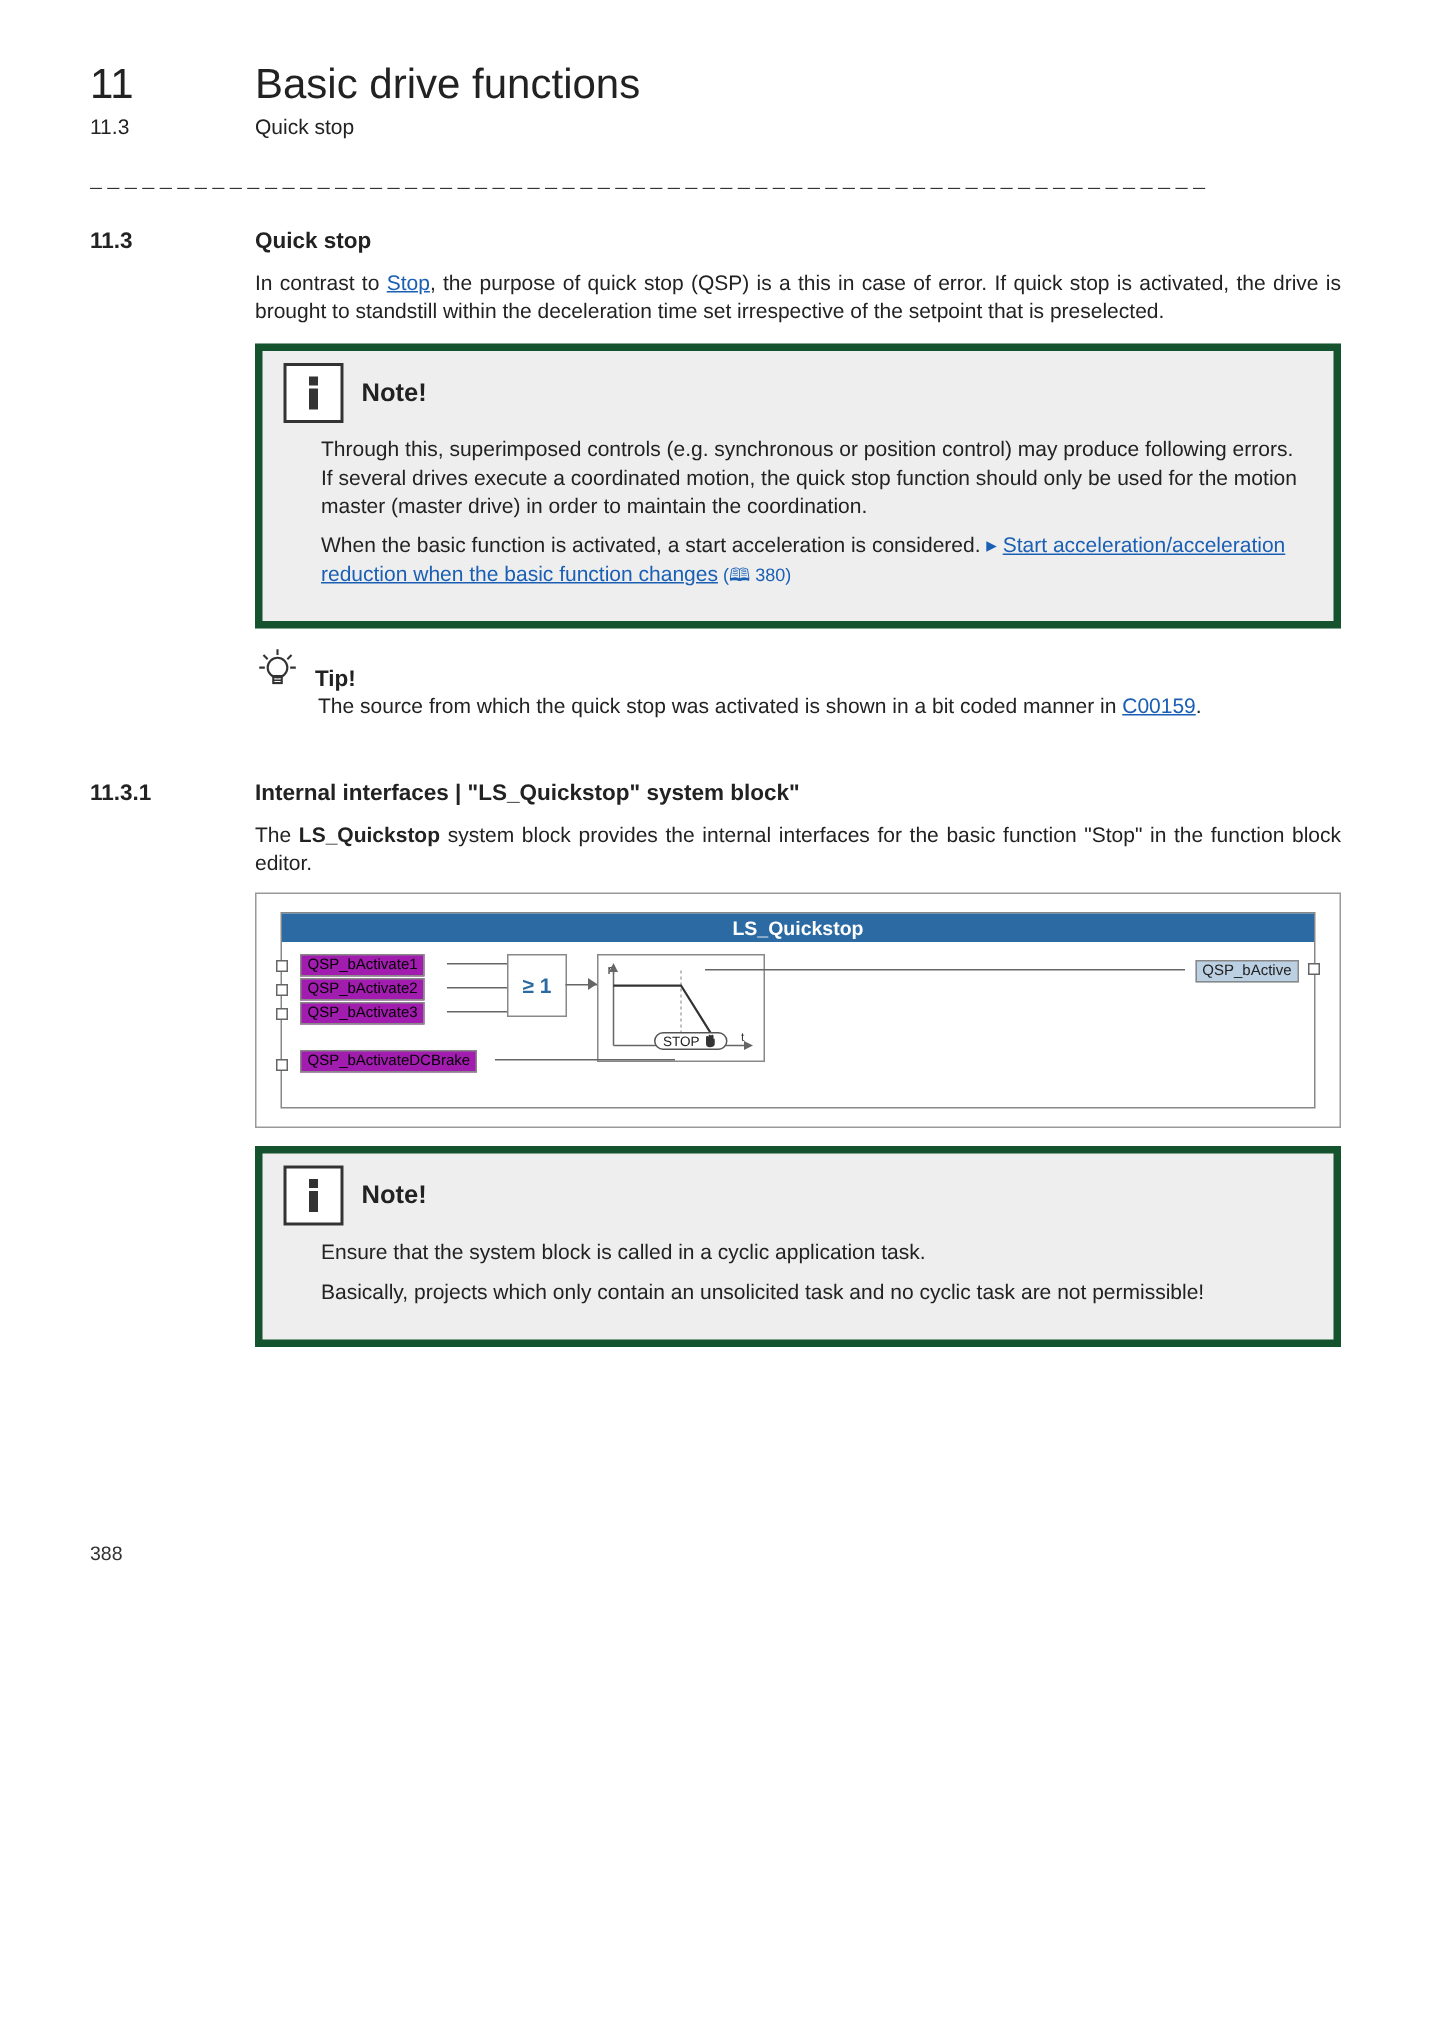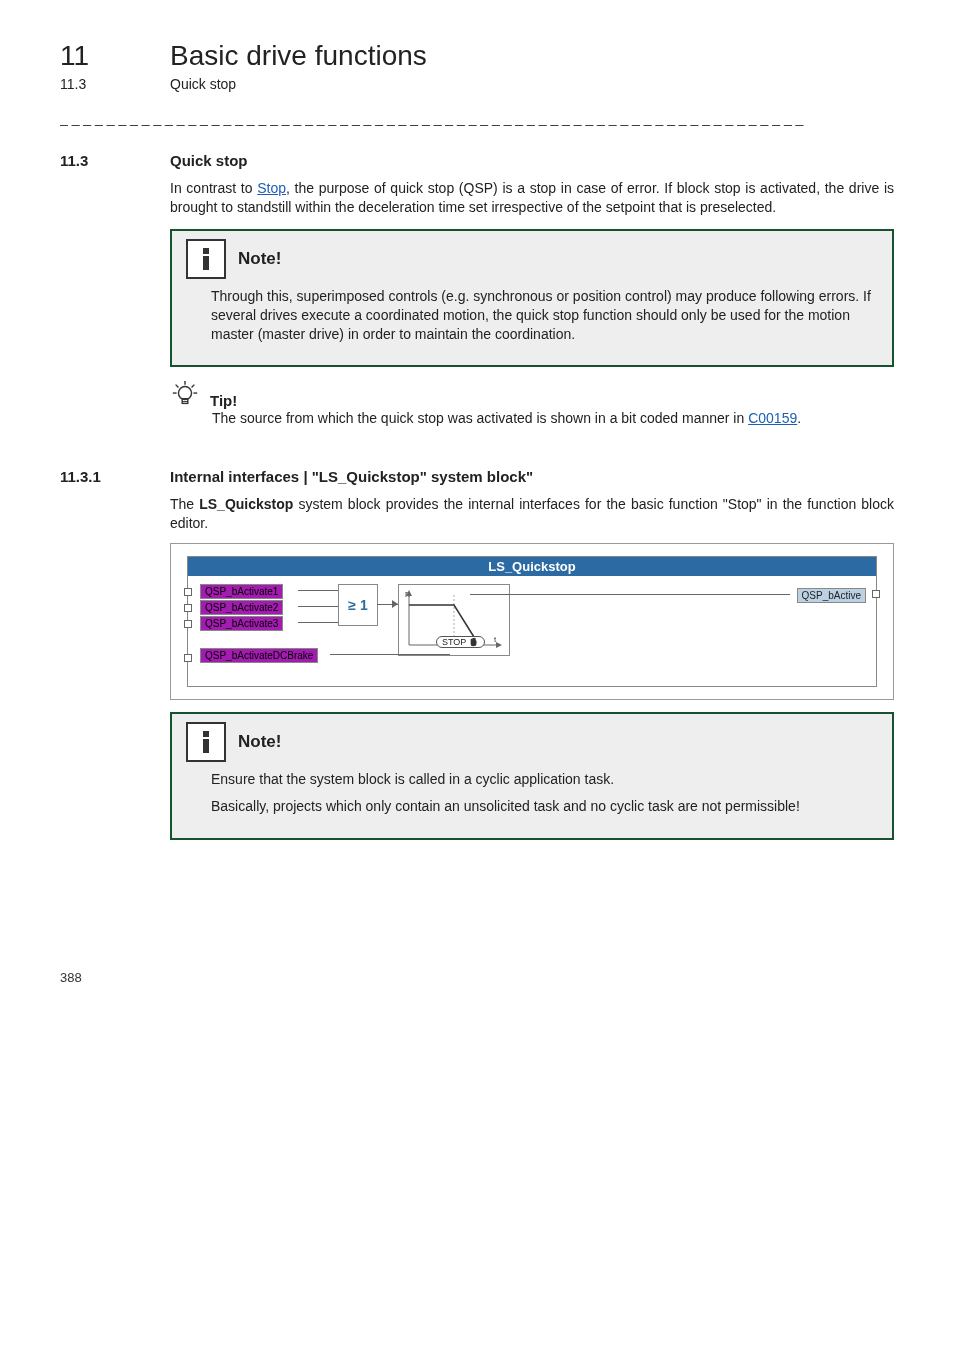--- a/index.html
+++ b/index.html
@@ -80,21 +80,21 @@
     text-decoration: underline;
   }
   .pageref {
     color: #1a5fb4;
     font-size: 12px;
   }
 
   
   .note-box {
     margin-left: 110px;
-    border: 2px solid #14532d;
+    border: 5px solid #14532d;
     background: #eee;
     padding: 0;
     margin-top: 12px;
     margin-bottom: 12px;
   }
   .note-header {
     display: flex;
     align-items: center;
     padding: 8px 14px 2px 14px;
   }
@@ -275,34 +275,37 @@
 
 <div class="dashrule"></div>
 
 <div class="section-heading">
   <div class="num">11.3</div>
   <div class="txt">Quick stop</div>
 </div>
 
 <div class="body-block">
   <p>
-    <span>In contrast to </span><a class="link" href="#">Stop</a><span>, the purpose of quick stop (QSP) is a stop in case of error. If block stop is activated, the drive is brought to standstill within the deceleration time set irrespective of the setpoint that is preselected.</span>
+    <span>In contrast to </span><a class="link" href="#">Stop</a><span>, the purpose of quick stop (QSP) is a this in case of error. If quick stop is activated, the drive is brought to standstill within the deceleration time set irrespective of the setpoint that is preselected.</span>
   </p>
 </div>
 
 <div class="note-box">
   <div class="note-header">
     <div class="note-icon">
       <div class="dot"></div>
           <div class="stem"></div>
     </div>
     <div class="note-title">Note!</div>
   </div>
   <div class="note-body">
     <p>Through this, superimposed controls (e.g. synchronous or position control) may produce following errors. If several drives execute a coordinated motion, the quick stop function should only be used for the motion master (master drive) in order to maintain the coordination.</p>
+    <p>
+      <span>When the basic function is activated, a start acceleration is considered.  </span><span style="color:#1a5fb4;">▸ </span><a class="link" href="#">Start acceleration/acceleration reduction when the basic function changes</a><span class="pageref"> (🕮 380)</span>
+    </p>
   </div>
 </div>
 
 <div class="tip-row">
   <svg class="tip-icon" viewBox="0 0 32 32">
     <line x1="16" y1="2" x2="16" y2="6" stroke="#333" stroke-width="1.5"></line>
     <line x1="6" y1="6" x2="9" y2="9" stroke="#333" stroke-width="1.5"></line>
     <line x1="26" y1="6" x2="23" y2="9" stroke="#333" stroke-width="1.5"></line>
     <line x1="3" y1="15" x2="7" y2="15" stroke="#333" stroke-width="1.5"></line>
     <line x1="25" y1="15" x2="29" y2="15" stroke="#333" stroke-width="1.5"></line>

